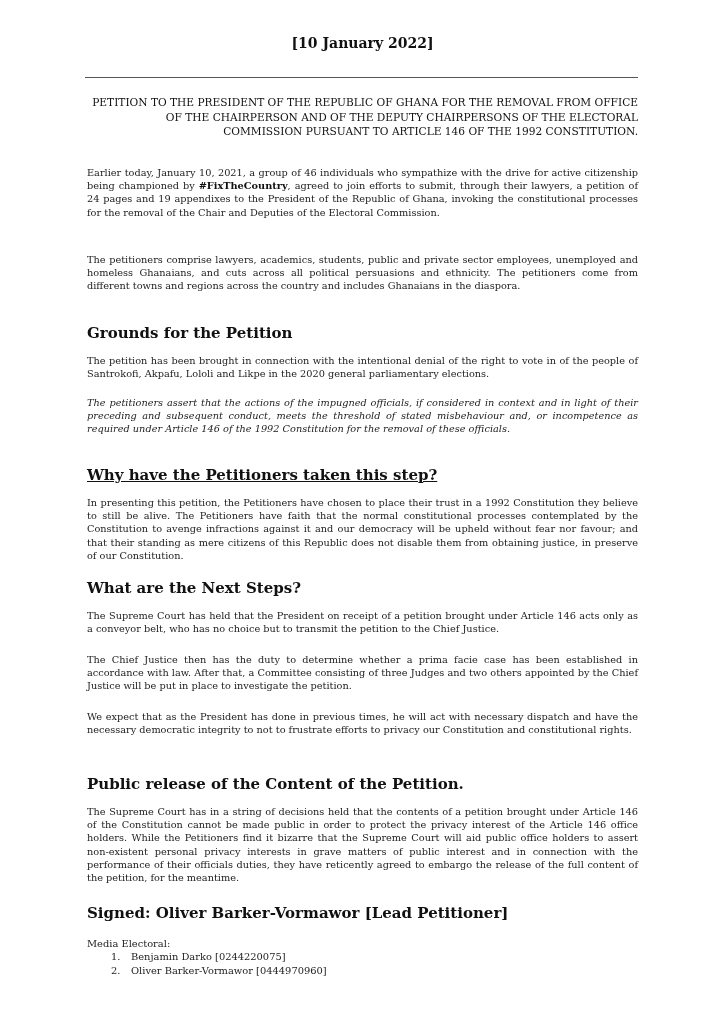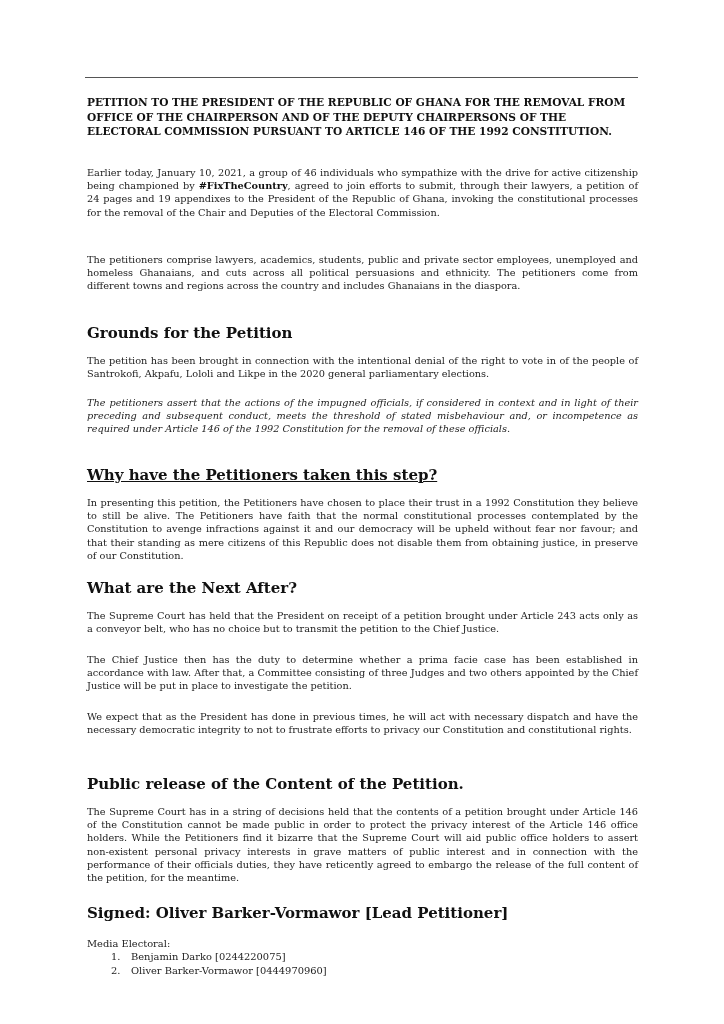--- a/index.html
+++ b/index.html
@@ -38,22 +38,22 @@
       top: 77px;
       width: 553px;
       height: 0;
       border-top: 1px solid #555;
     }
     .headline {
       position: absolute;
       left: 0;
       top: 95px;
       width: 551px;
-      text-align: left;
-      font-weight: bold;
+      text-align: right;
+      font-weight: normal;
       font-size: 10.6px;
       line-height: 14.5px;
       color: #111;
     }
     .para {
       position: absolute;
       left: 0;
       width: 551px;
       text-align: justify;
       font-size: 9.75px;
@@ -100,39 +100,40 @@
       position: absolute;
       left: 24px;
     }
   </style>
 </head>
 <body>
 
 <div class="page">
 
   <div class="press-title">
+    <div>[10 January 2022]</div>
   </div>
 
   <div class="rule"></div>
 
   <div class="headline">PETITION TO THE PRESIDENT OF THE REPUBLIC OF GHANA FOR THE REMOVAL FROM OFFICE OF THE CHAIRPERSON AND OF THE DEPUTY CHAIRPERSONS OF THE ELECTORAL COMMISSION PURSUANT TO ARTICLE 146 OF THE 1992 CONSTITUTION.</div>
 
   <p class="para" style="top:166px;"><span>Earlier today, January 10, 2021, a group of 46 individuals who sympathize with the drive for active citizenship being championed by </span><b>#FixTheCountry</b><span>, agreed to join efforts to submit, through their lawyers, a petition of 24 pages and 19 appendixes to the President of the Republic of Ghana, invoking the constitutional processes for the removal of the Chair and Deputies of the Electoral Commission.</span></p>
 
   <p class="para" style="top:253px;">The petitioners comprise lawyers, academics, students, public and private sector employees, unemployed and homeless Ghanaians, and cuts across all political persuasions and ethnicity. The petitioners come from different towns and regions across the country and includes Ghanaians in the diaspora.</p>
 
   <h3 class="section-head" style="top:326px;">Grounds for the Petition</h3>
   <p class="para" style="top:354px;">The petition has been brought in connection with the intentional denial of the right to vote in of the people of Santrokofi, Akpafu, Lololi and Likpe in the 2020 general parliamentary elections.</p>
   <p class="para" style="top:396px;font-style:italic;">The petitioners assert that the actions of the impugned officials, if considered in context and in light of their preceding and subsequent conduct, meets the threshold of stated misbehaviour and, or incompetence as required under Article 146 of the 1992 Constitution for the removal of these officials.</p>
 
   <h3 class="section-head" style="top:468px;text-decoration:underline;">Why have the Petitioners taken this step?</h3>
   <p class="para" style="top:496px;">In presenting this petition, the Petitioners have chosen to place their trust in a 1992 Constitution they believe to still be alive. The Petitioners have faith that the normal constitutional processes contemplated by the Constitution to avenge infractions against it and our democracy will be upheld without fear nor favour; and that their standing as mere citizens of this Republic does not disable them from obtaining justice, in preserve of our Constitution.</p>
 
-  <h3 class="section-head" style="top:581px;">What are the Next After?</h3>
-  <p class="para" style="top:609px;">The Supreme Court has held that the President on receipt of a petition brought under Article 243 acts only as a conveyor belt, who has no choice but to transmit the petition to the Chief Justice.</p>
+  <h3 class="section-head" style="top:581px;">What are the Next Steps?</h3>
+  <p class="para" style="top:609px;">The Supreme Court has held that the President on receipt of a petition brought under Article 146 acts only as a conveyor belt, who has no choice but to transmit the petition to the Chief Justice.</p>
   <p class="para" style="top:653px;">The Chief Justice then has the duty to determine whether a prima facie case has been established in accordance with law. After that, a Committee consisting of three Judges and two others appointed by the Chief Justice will be put in place to investigate the petition.</p>
   <p class="para" style="top:710px;">We expect that as the President has done in previous times, he will act with necessary dispatch and have the necessary democratic integrity to not to frustrate efforts to privacy our Constitution and constitutional rights.</p>
 
   <h3 class="section-head" style="top:777px;">Public release of the Content of the Petition.</h3>
   <p class="para" style="top:805px;">The Supreme Court has in a string of decisions held that the contents of a petition brought under Article 146 of the Constitution cannot be made public in order to protect the privacy interest of the Article 146 office holders. While the Petitioners find it bizarre that the Supreme Court will aid public office holders to assert non-existent personal privacy interests in grave matters of public interest and in connection with the performance of their officials duties, they have reticently agreed to embargo the release of the full content of the petition, for the meantime.</p>
 
   <h3 class="section-head" style="top:906px;">Signed: Oliver Barker-Vormawor [Lead Petitioner]</h3>
 
   <div class="contacts-label">Media Electoral:</div>
   <ol class="contacts-list">

